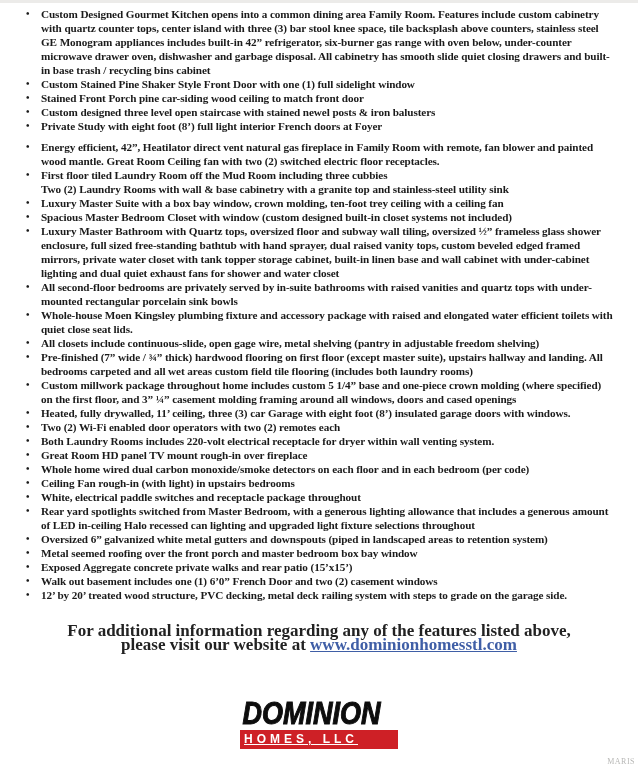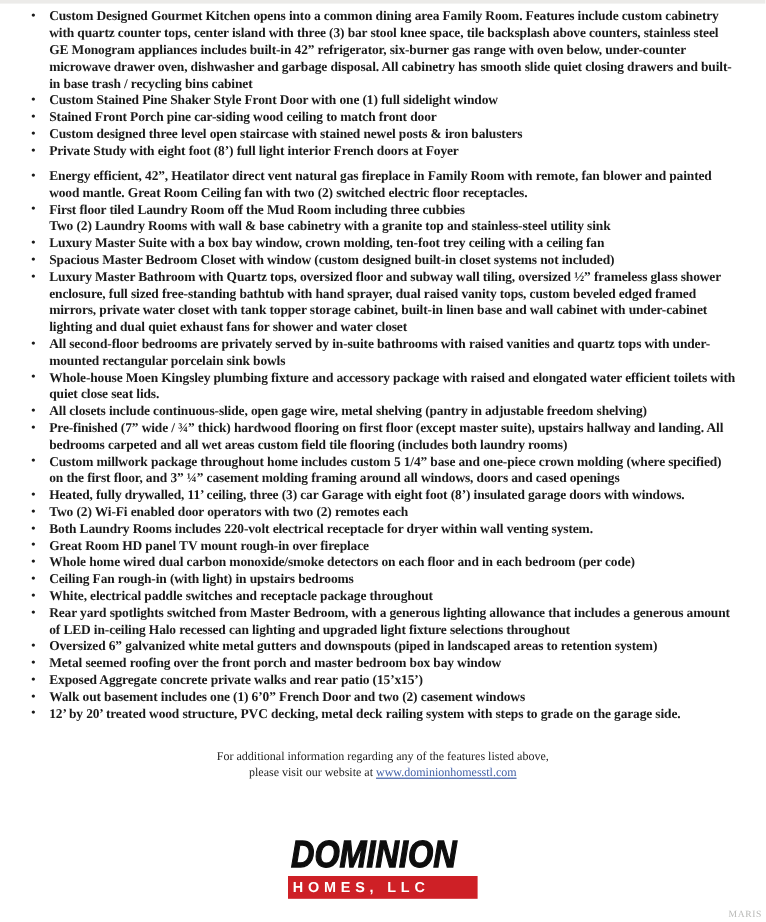--- a/index.html
+++ b/index.html
@@ -11,39 +11,39 @@
   .list{
     position:absolute;top:7px;left:26px;width:588px;
     font-weight:bold;font-size:11.2px;line-height:14px;letter-spacing:-0.1px;
   }
   .item{display:flex;}
   .item.gap{margin-top:7px;}
   .bullet{flex:0 0 15px;width:15px;font-size:10px;}
   .itext{flex:1 1 auto;}
   .footer{
     position:absolute;top:624px;left:0;width:100%;text-align:center;
-    font-size:10px;line-height:14px;color:#222222;font-weight:normal;
+    font-size:17px;line-height:14px;color:#222222;font-weight:bold;
   }
   .link{
     color:var(--link,#3f5ea6);text-decoration:underline;cursor:pointer;
   }
   .logo{
     position:absolute;top:697px;left:50%;transform:translateX(-50%);
     width:170px;text-align:left;
   }
   .logo-top{
     font-family:"Liberation Sans", sans-serif;font-weight:700;font-style:italic;
     font-size:30px;line-height:32px;color:#0d0d0d;white-space:nowrap;
     transform:scaleX(0.9) scaleY(1.05);transform-origin:center;
     -webkit-text-stroke:1px #0d0d0d;letter-spacing:0px;
   }
   .logo-bar{
     margin:1px auto 0 auto;width:158px;background:var(--logo-red,#ce2026);
     color:#ffffff;font-family:"Liberation Sans", sans-serif;font-weight:700;
-    font-size:12px;line-height:19px;letter-spacing:4px;text-indent:4px;white-space:nowrap;
+    font-size:12px;line-height:19px;letter-spacing:4px;text-indent:4px;white-space:nowrap;text-decoration:underline;
   }
   .watermark{
     position:absolute;right:3px;bottom:2px;font-family:Liberation Serif, serif;
     font-size:8px;color:#b8b8b6;letter-spacing:0.5px;
   }
 </style>
 </head>
 <body>
 
 <div class="scan-edge"></div>

